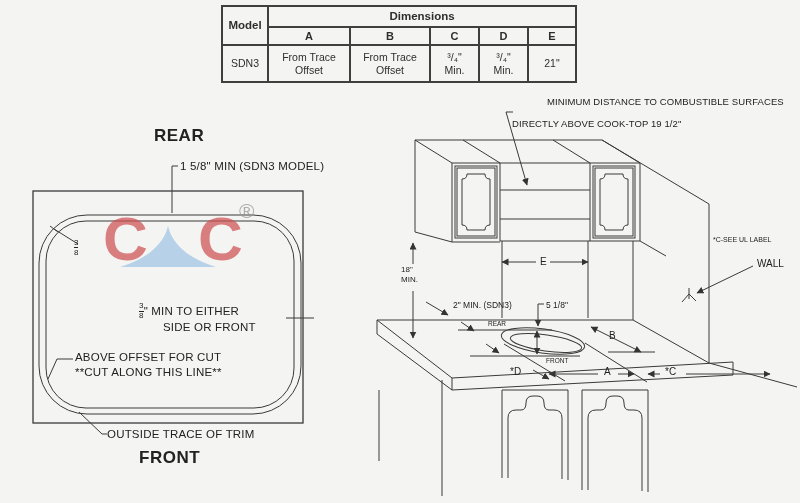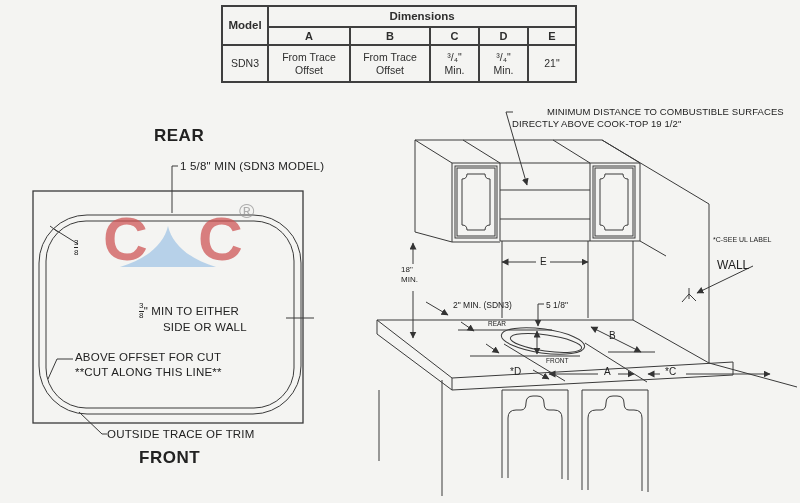--- a/index.html
+++ b/index.html
@@ -195,31 +195,31 @@
   </div>
 
   <div class="lbl frac-row note" style="left:139px;top:302px;">
     <span class="frac">
       <span class="num">3</span>
       <span class="bar"></span>
       <span class="den">8</span>
     </span>
     <span>" MIN TO EITHER</span>
   </div>
-  <div class="lbl note" style="left:163px;top:321px;">SIDE OR WALL</div>
+  <div class="lbl note" style="left:163px;top:321px;">SIDE OR FRONT</div>
 
   <div class="lbl note" style="left:75px;top:351px;">ABOVE OFFSET FOR CUT</div>
   <div class="lbl note" style="left:75px;top:366px;">**CUT ALONG THIS LINE**</div>
   <div class="lbl note" style="left:107px;top:428px;">OUTSIDE TRACE OF TRIM</div>
   <div class="lbl big-title" style="left:139px;top:448px;">FRONT</div>
 
-  <div class="lbl small9" style="left:512px;top:106px;padding-left:35px;">MINIMUM DISTANCE TO COMBUSTIBLE SURFACES</div>
+  <div class="lbl small9" style="left:512px;top:96px;padding-left:35px;">MINIMUM DISTANCE TO COMBUSTIBLE SURFACES</div>
   <div class="lbl small9" style="left:512px;top:118px;">DIRECTLY ABOVE COOK-TOP 19 1/2"</div>
   <div class="lbl" style="left:713px;top:236px;font-size:7px;">*C-SEE UL LABEL</div>
-  <div class="lbl" style="left:717px;top:258px;font-size:12px;">WALL</div>
+  <div class="lbl" style="left:757px;top:258px;font-size:10px;">WALL</div>
   <div class="lbl" style="left:401px;top:265px;font-size:8px;">18"</div>
   <div class="lbl" style="left:401px;top:275px;font-size:8px;">MIN.</div>
   <div class="lbl" style="left:453px;top:300px;font-size:8.5px;">2" MIN. (SDN3)</div>
   <div class="lbl" style="left:546px;top:300px;font-size:8.5px;">5 1/8"</div>
   <div class="lbl" style="left:488px;top:320px;font-size:6.5px;">REAR</div>
   <div class="lbl" style="left:546px;top:357px;font-size:6.5px;">FRONT</div>
   <div class="lbl dimletter" style="left:540px;top:256px;">E</div>
   <div class="lbl dimletter" style="left:609px;top:330px;">B</div>
   <div class="lbl dimletter" style="left:604px;top:366px;">A</div>
   <div class="lbl dimletter" style="left:665px;top:366px;">*C</div>

